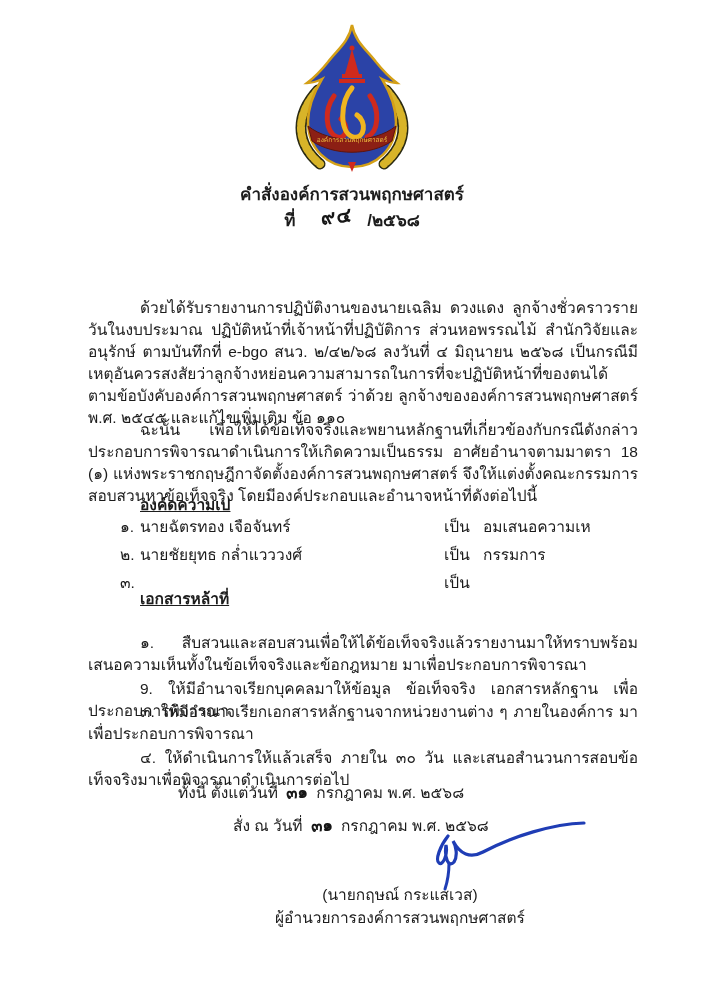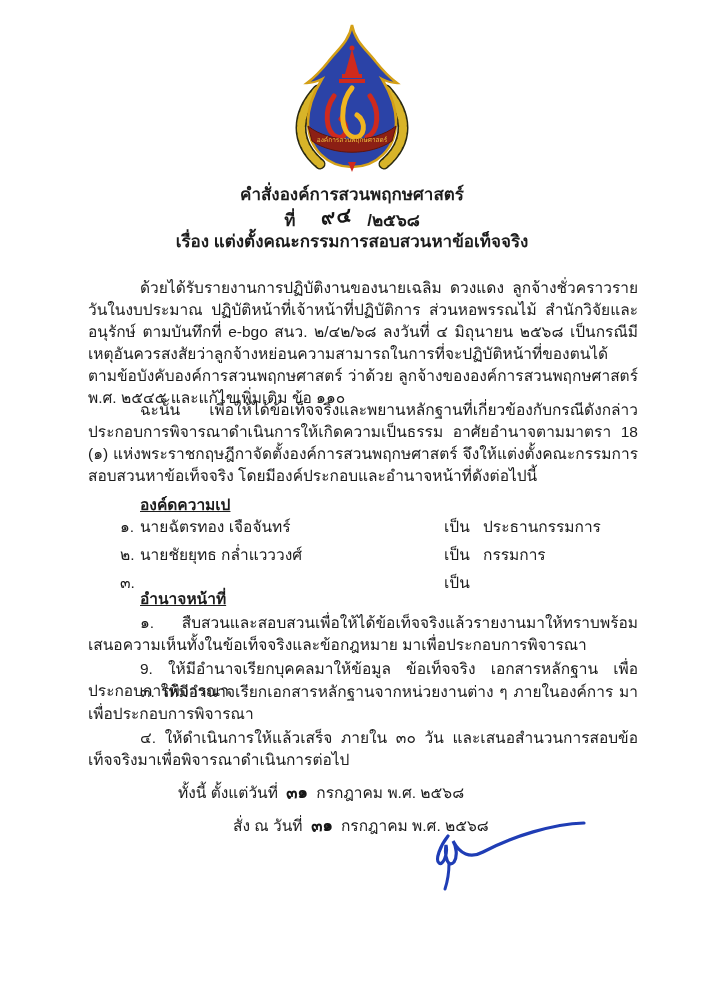--- a/index.html
+++ b/index.html
@@ -27,21 +27,21 @@
     font-size:20px; font-weight:bold;
     transform:rotate(-6deg) translateY(-3px);
     letter-spacing:1px;
     color:#161616;
   }
   .num-gap { display:inline-block; width:26px; }
   .num-gap2 { display:inline-block; width:14px; }
 
   
   .bodyblock { left:88px; width:550px; font-size:15.5px; line-height:22px; text-align:justify; }
-  .indent { text-indent:52px; }
+  .indent { text-indent:52px;margin-top:20px; }
   .para1 { top:277px; }
   .para2 { top:399px; }
 
   .heading { font-weight:bold; text-decoration:underline; text-indent:0; }
   .comp-heading { left:140px; top:492px; font-size:15.5px; }
   .auth-heading { left:140px; top:586px; font-size:15.5px; }
 
   .committee { left:88px; top:514px; width:550px; font-size:15.5px; }
   .committee .row { position:relative; height:28px; }
   .committee .no   { position:absolute; left:32px; }
@@ -99,46 +99,45 @@
       <text x="70" y="120" text-anchor="middle" font-size="6.5" fill="#f0c040">องค์การสวนพฤกษศาสตร์</text>
 
       <path d="M66,140 L70,150 L74,140 Z" fill="#cf2a1d"></path>
     </svg>
   </div>
 
   <div class="abs title-line doc-title">คำสั่งองค์การสวนพฤกษศาสตร์</div>
   <div class="abs title-line doc-number">
     <span>ที่</span><span class="num-gap"></span><span class="hand-num">๙๔</span><span class="num-gap2"></span><span>/๒๕๖๘</span>
   </div>
-  <div class="abs title-line doc-subject">เรื่อง แต่งตั้งคณะกรรมการสอบสวนหาข้อเท็จจริง</div>
 
   <p class="abs bodyblock indent para1">ด้วยได้รับรายงานการปฏิบัติงานของนายเฉลิม ดวงแดง ลูกจ้างชั่วคราวรายวันในงบประมาณ ปฏิบัติหน้าที่เจ้าหน้าที่ปฏิบัติการ ส่วนหอพรรณไม้ สำนักวิจัยและอนุรักษ์ ตามบันทึกที่ e-bgo สนว. ๒/๔๒/๖๘ ลงวันที่ ๔ มิถุนายน ๒๕๖๘ เป็นกรณีมีเหตุอันควรสงสัยว่าลูกจ้างหย่อนความสามารถในการที่จะปฏิบัติหน้าที่ของตนได้ ตามข้อบังคับองค์การสวนพฤกษศาสตร์ ว่าด้วย ลูกจ้างขององค์การสวนพฤกษศาสตร์ พ.ศ. ๒๕๔๕ และแก้ไขเพิ่มเติม ข้อ ๑๑๐</p>
   <p class="abs bodyblock indent para2">ฉะนั้น เพื่อให้ได้ข้อเท็จจริงและพยานหลักฐานที่เกี่ยวข้องกับกรณีดังกล่าว ประกอบการพิจารณาดำเนินการให้เกิดความเป็นธรรม อาศัยอำนาจตามมาตรา 18 (๑) แห่งพระราชกฤษฎีกาจัดตั้งองค์การสวนพฤกษศาสตร์ จึงให้แต่งตั้งคณะกรรมการสอบสวนหาข้อเท็จจริง โดยมีองค์ประกอบและอำนาจหน้าที่ดังต่อไปนี้</p>
 
   <div class="abs heading comp-heading">องค์ดความเป</div>
   <div class="abs committee">
     <div class="row">
       <span class="no">๑.</span>
       <span class="name">นายฉัตรทอง  เจือจันทร์</span>
       <span class="is">เป็น</span>
-      <span class="role">ประธานกรรมการ</span>
+      <span class="role">อมเสนอความเห</span>
     </div>
     <div class="row">
       <span class="no">๒.</span>
       <span class="name">นายชัยยุทธ  กล่ำแวววงศ์</span>
       <span class="is">เป็น</span>
       <span class="role">กรรมการ</span>
     </div>
     <div class="row">
       <span class="no">๓.</span>
       <span class="is">เป็น</span>
     </div>
   </div>
 
-  <div class="abs heading auth-heading">อำนาจหน้าที่</div>
+  <div class="abs heading auth-heading">เอกสารหล้าที่</div>
   <p class="abs bodyblock indent duty1">๑. สืบสวนและสอบสวนเพื่อให้ได้ข้อเท็จจริงแล้วรายงานมาให้ทราบพร้อมเสนอความเห็นทั้งในข้อเท็จจริงและข้อกฎหมาย มาเพื่อประกอบการพิจารณา</p>
   <p class="abs bodyblock indent duty2">9. ให้มีอำนาจเรียกบุคคลมาให้ข้อมูล ข้อเท็จจริง เอกสารหลักฐาน เพื่อประกอบการพิจารณา</p>
   <p class="abs bodyblock indent duty3">๓. ให้มีอำนาจเรียกเอกสารหลักฐานจากหน่วยงานต่าง ๆ ภายในองค์การ มาเพื่อประกอบการพิจารณา</p>
   <p class="abs bodyblock indent duty4">๔. ให้ดำเนินการให้แล้วเสร็จ ภายใน ๓๐ วัน และเสนอสำนวนการสอบข้อเท็จจริงมาเพื่อพิจารณาดำเนินการต่อไป</p>
 
   <div class="abs date-line effective">
     <span>ทั้งนี้  ตั้งแต่วันที่</span>
     <span class="hand-day">๓๑</span>
     <span>กรกฎาคม   พ.ศ. ๒๕๖๘</span>
   </div>
@@ -147,15 +146,17 @@
     <span class="hand-day">๓๑</span>
     <span>กรกฎาคม   พ.ศ. ๒๕๖๘</span>
   </div>
 
   <svg class="abs sig-svg" viewBox="0 0 185 78">
     <path d="M40,22 C32,32 27,46 31,49 C35,52 40,40 38,31 C36,45 41,54 46,48 C50,42 48,32 45,27 C52,40 62,45 75,38 C105,22 145,10 176,9" fill="none" stroke="#1f3db5" stroke-width="3.2" stroke-linecap="round"></path>
     <path d="M41,49 C41,59 39,69 37,75" fill="none" stroke="#1f3db5" stroke-width="3" stroke-linecap="round"></path>
   </svg>
 
   <div class="abs sig-block">
+    <div>(นายกฤษณ์  กระแสเวส)</div>
+    <div>ผู้อำนวยการองค์การสวนพฤกษศาสตร์</div>
   </div>
 
 </div>
 
 </body></html>

